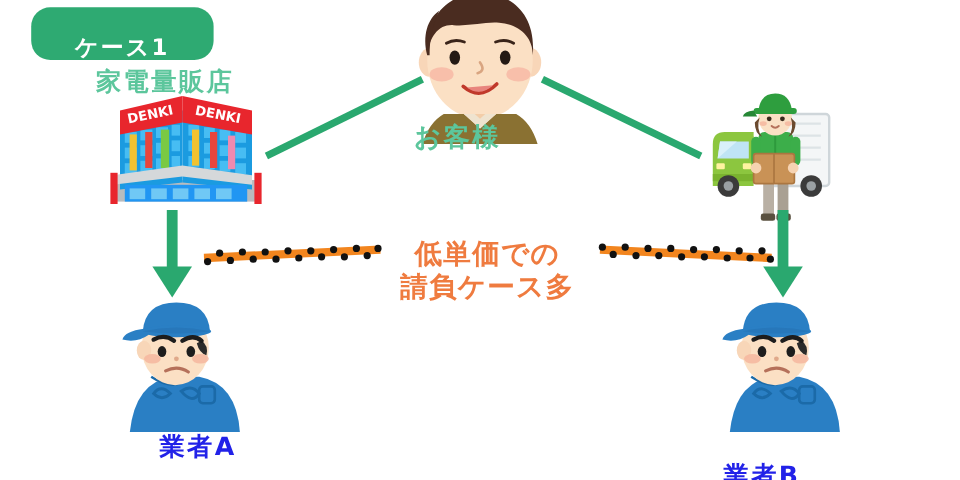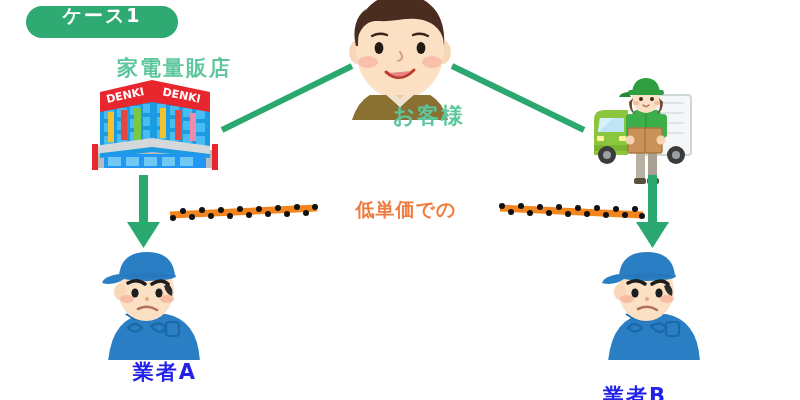--- a/index.html
+++ b/index.html
@@ -8,50 +8,50 @@
     background:#ffffff;
     font-family:"DejaVu Sans","Liberation Sans",sans-serif;
     overflow:hidden;
     position:relative;
   }
   #stage{position:absolute;left:0;top:0;width:800px;height:400px;}
   .abs{position:absolute;}
 
   
   #case-badge{
-    left:26px;top:6px;width:152px;height:32px;
+    left:26px;top:6px;width:152px;height:44px;
     background:#2eaa72;border-radius:16px;
-    display:flex;align-items:flex-start;justify-content:center;
+    display:flex;align-items:flex-end;justify-content:center;
   }
   #case-badge span{
     color:#ffffff;font-size:19px;font-weight:bold;letter-spacing:2px;
     line-height:1;
   }
 
   
   .glabel{
     color:#5cc69c;font-size:21px;font-weight:bold;letter-spacing:2px;
-    white-space:nowrap;text-align:right;line-height:1;
+    white-space:nowrap;text-align:left;line-height:1;
   }
   #label-store{left:80px;top:58px;width:152px;}
   #label-mover{left:578px;top:58px;width:160px;}
   #label-customer{left:345px;top:105px;width:120px;font-size:22px;}
 
   
   .blabel{
     color:#2222e8;font-size:21px;font-weight:bold;letter-spacing:2px;
     white-space:nowrap;text-align:center;line-height:1;
   }
   #label-worker-a{left:105px;top:362px;width:120px;}
   #label-worker-b{left:575px;top:362px;width:120px;margin-top:24px;}
 
   
   #mid-caption{
     left:300px;top:198px;width:212px;
-    color:#ef7b3f;font-size:19px;font-weight:bold;
+    color:#ef7b3f;font-size:23px;font-weight:bold;
     line-height:1.22;text-align:center;letter-spacing:1px;
   }
   #mid-caption div{white-space:nowrap;}
 
   
   #art{position:absolute;left:0;top:0;width:800px;height:400px;}
 </style>
 </head>
 <body>
 
@@ -358,15 +358,16 @@
 
 
   <div class="abs glabel" id="label-customer">お客様</div>
 
   <div class="abs blabel" id="label-worker-a">業者A</div>
 
   <div class="abs blabel" id="label-worker-b">業者B</div>
 
   <div class="abs" id="mid-caption">
     <div>低単価での</div>
+    <div>請負ケース多</div>
   </div>
 
 </div>
 
 </body></html>

